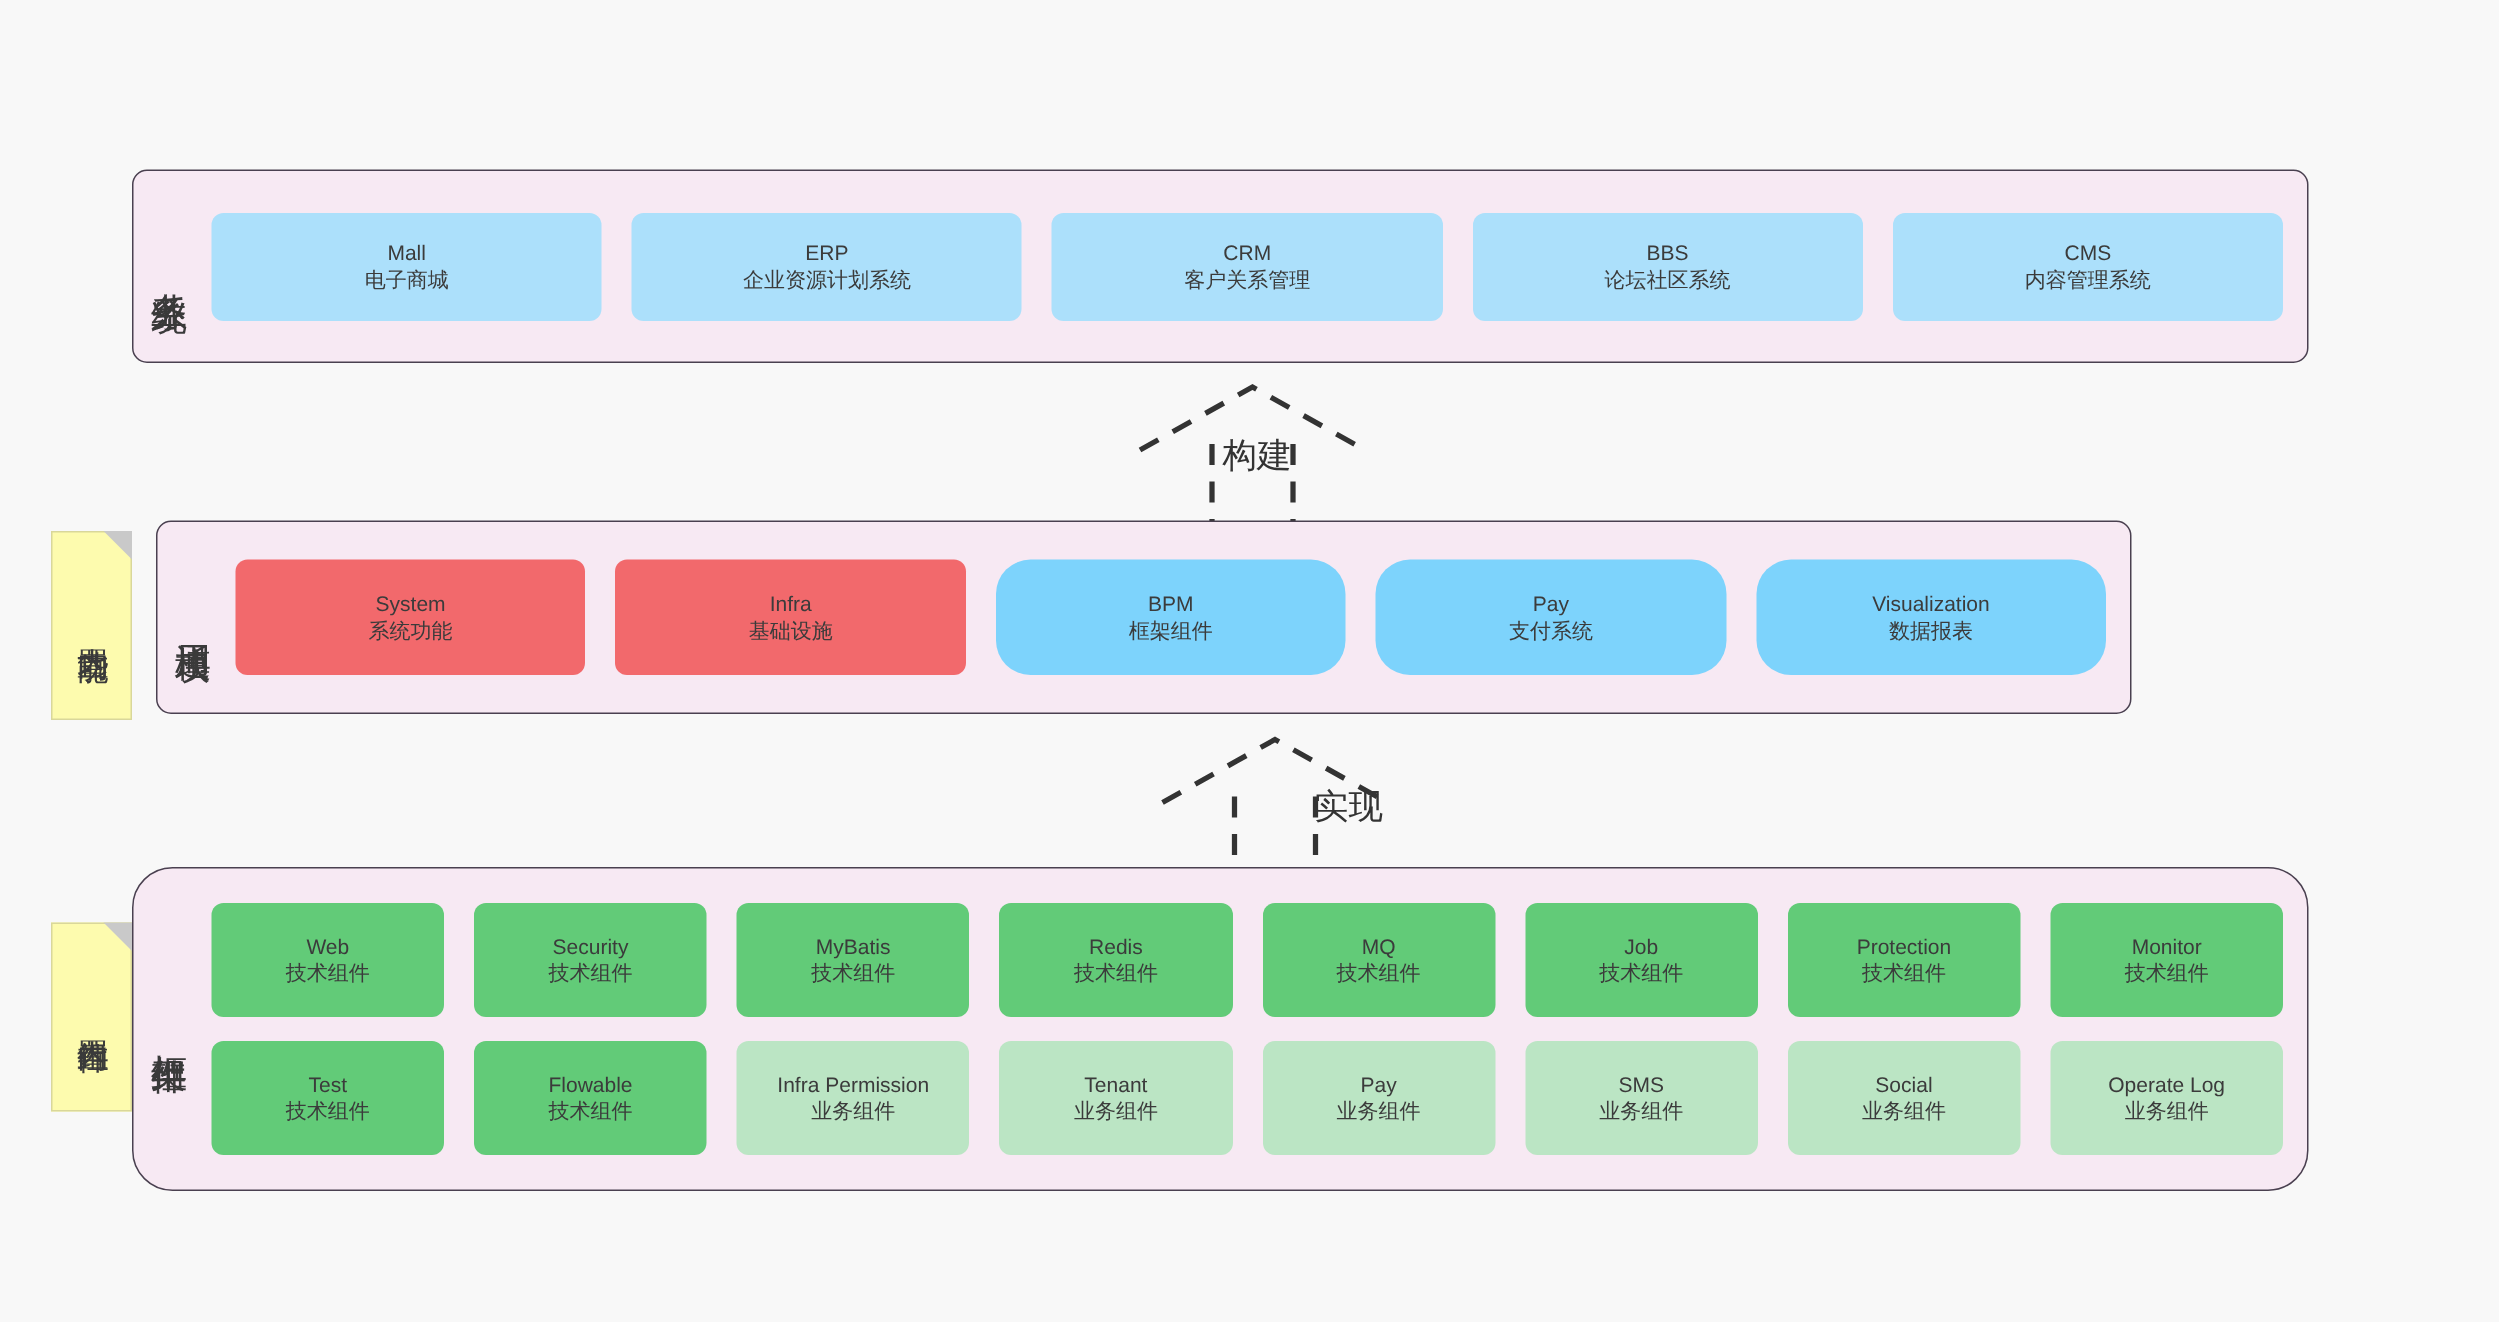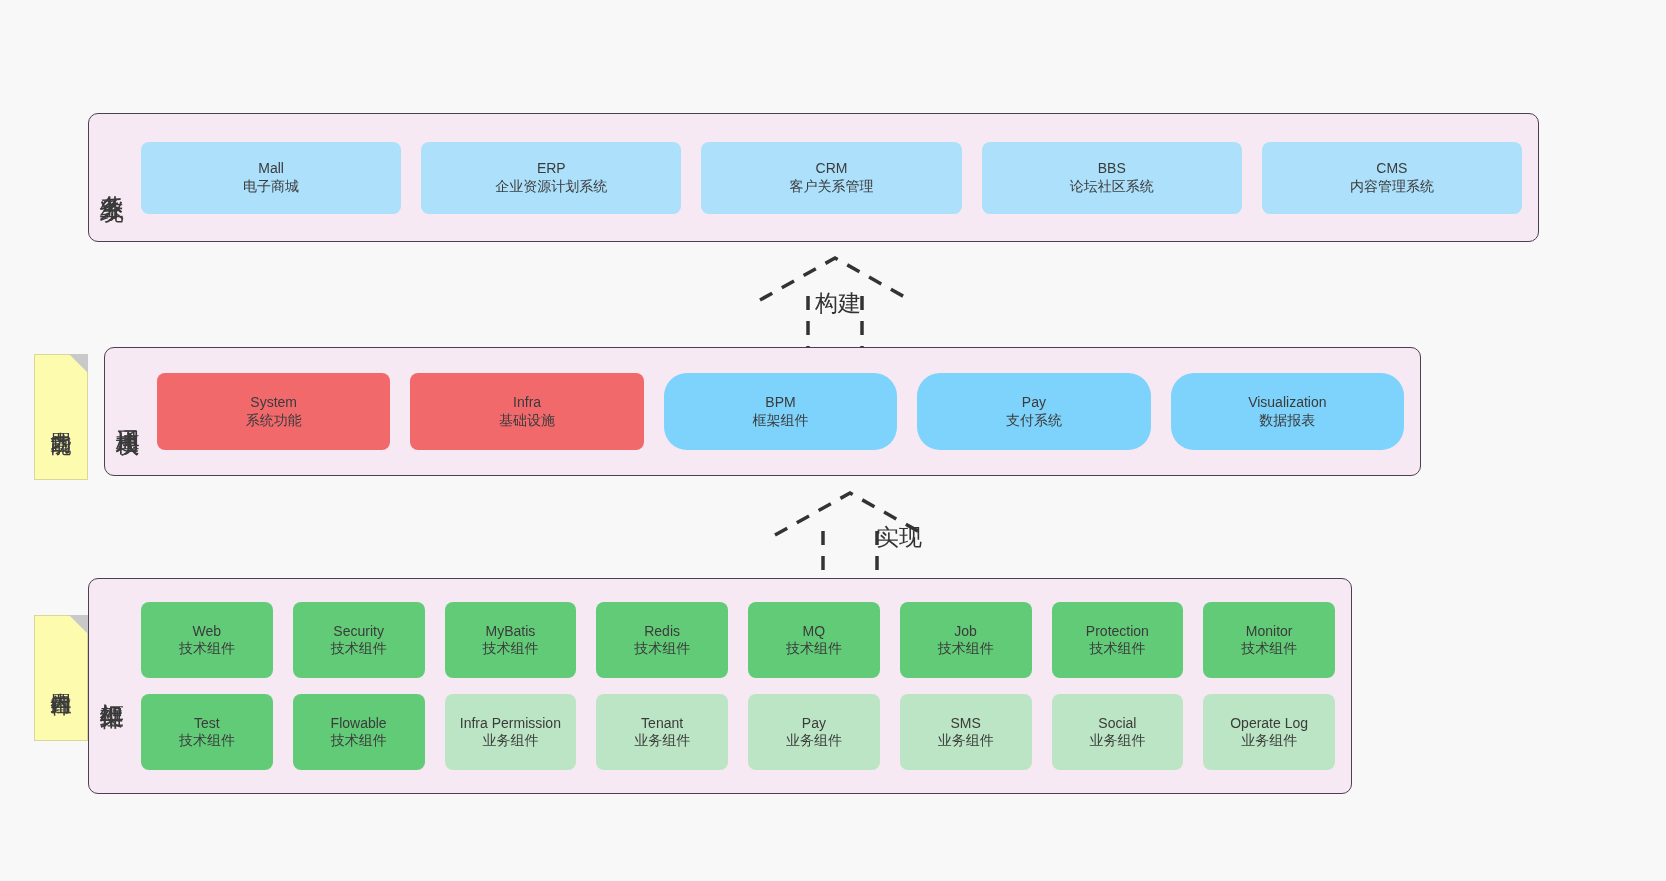--- a/index.html
+++ b/index.html
@@ -84,21 +84,21 @@
   
   .c-blue        { background: #ace0fb; }
   .c-red         { background: #f2696c; }
   .c-pink        { background: #7dd3fc; border-radius: 23px; }
   .c-green       { background: #62cb78; }
   .c-lightgreen  { background: #bbe5c4; }
 
   
   #layer-business  { left: 88px;  top: 113px; width: 1451px; height: 129px; }
   #layer-modules   { left: 104px;  top: 347px; width: 1317px; height: 129px; }
-  #layer-framework { left: 88px;  top: 578px; width: 1264px; height: 216px; }
+  #layer-framework { left: 88px;  top: 578px; width: 1451px; height: 216px; border-radius: 27px; }
 
   #layer-business  .card { height: 72px; }
   #layer-modules   .card { height: 77px; }
   #layer-framework .card { height: 76px; }
 
   
   .note {
     position: absolute;
     box-sizing: border-box;
     width: 54px;

